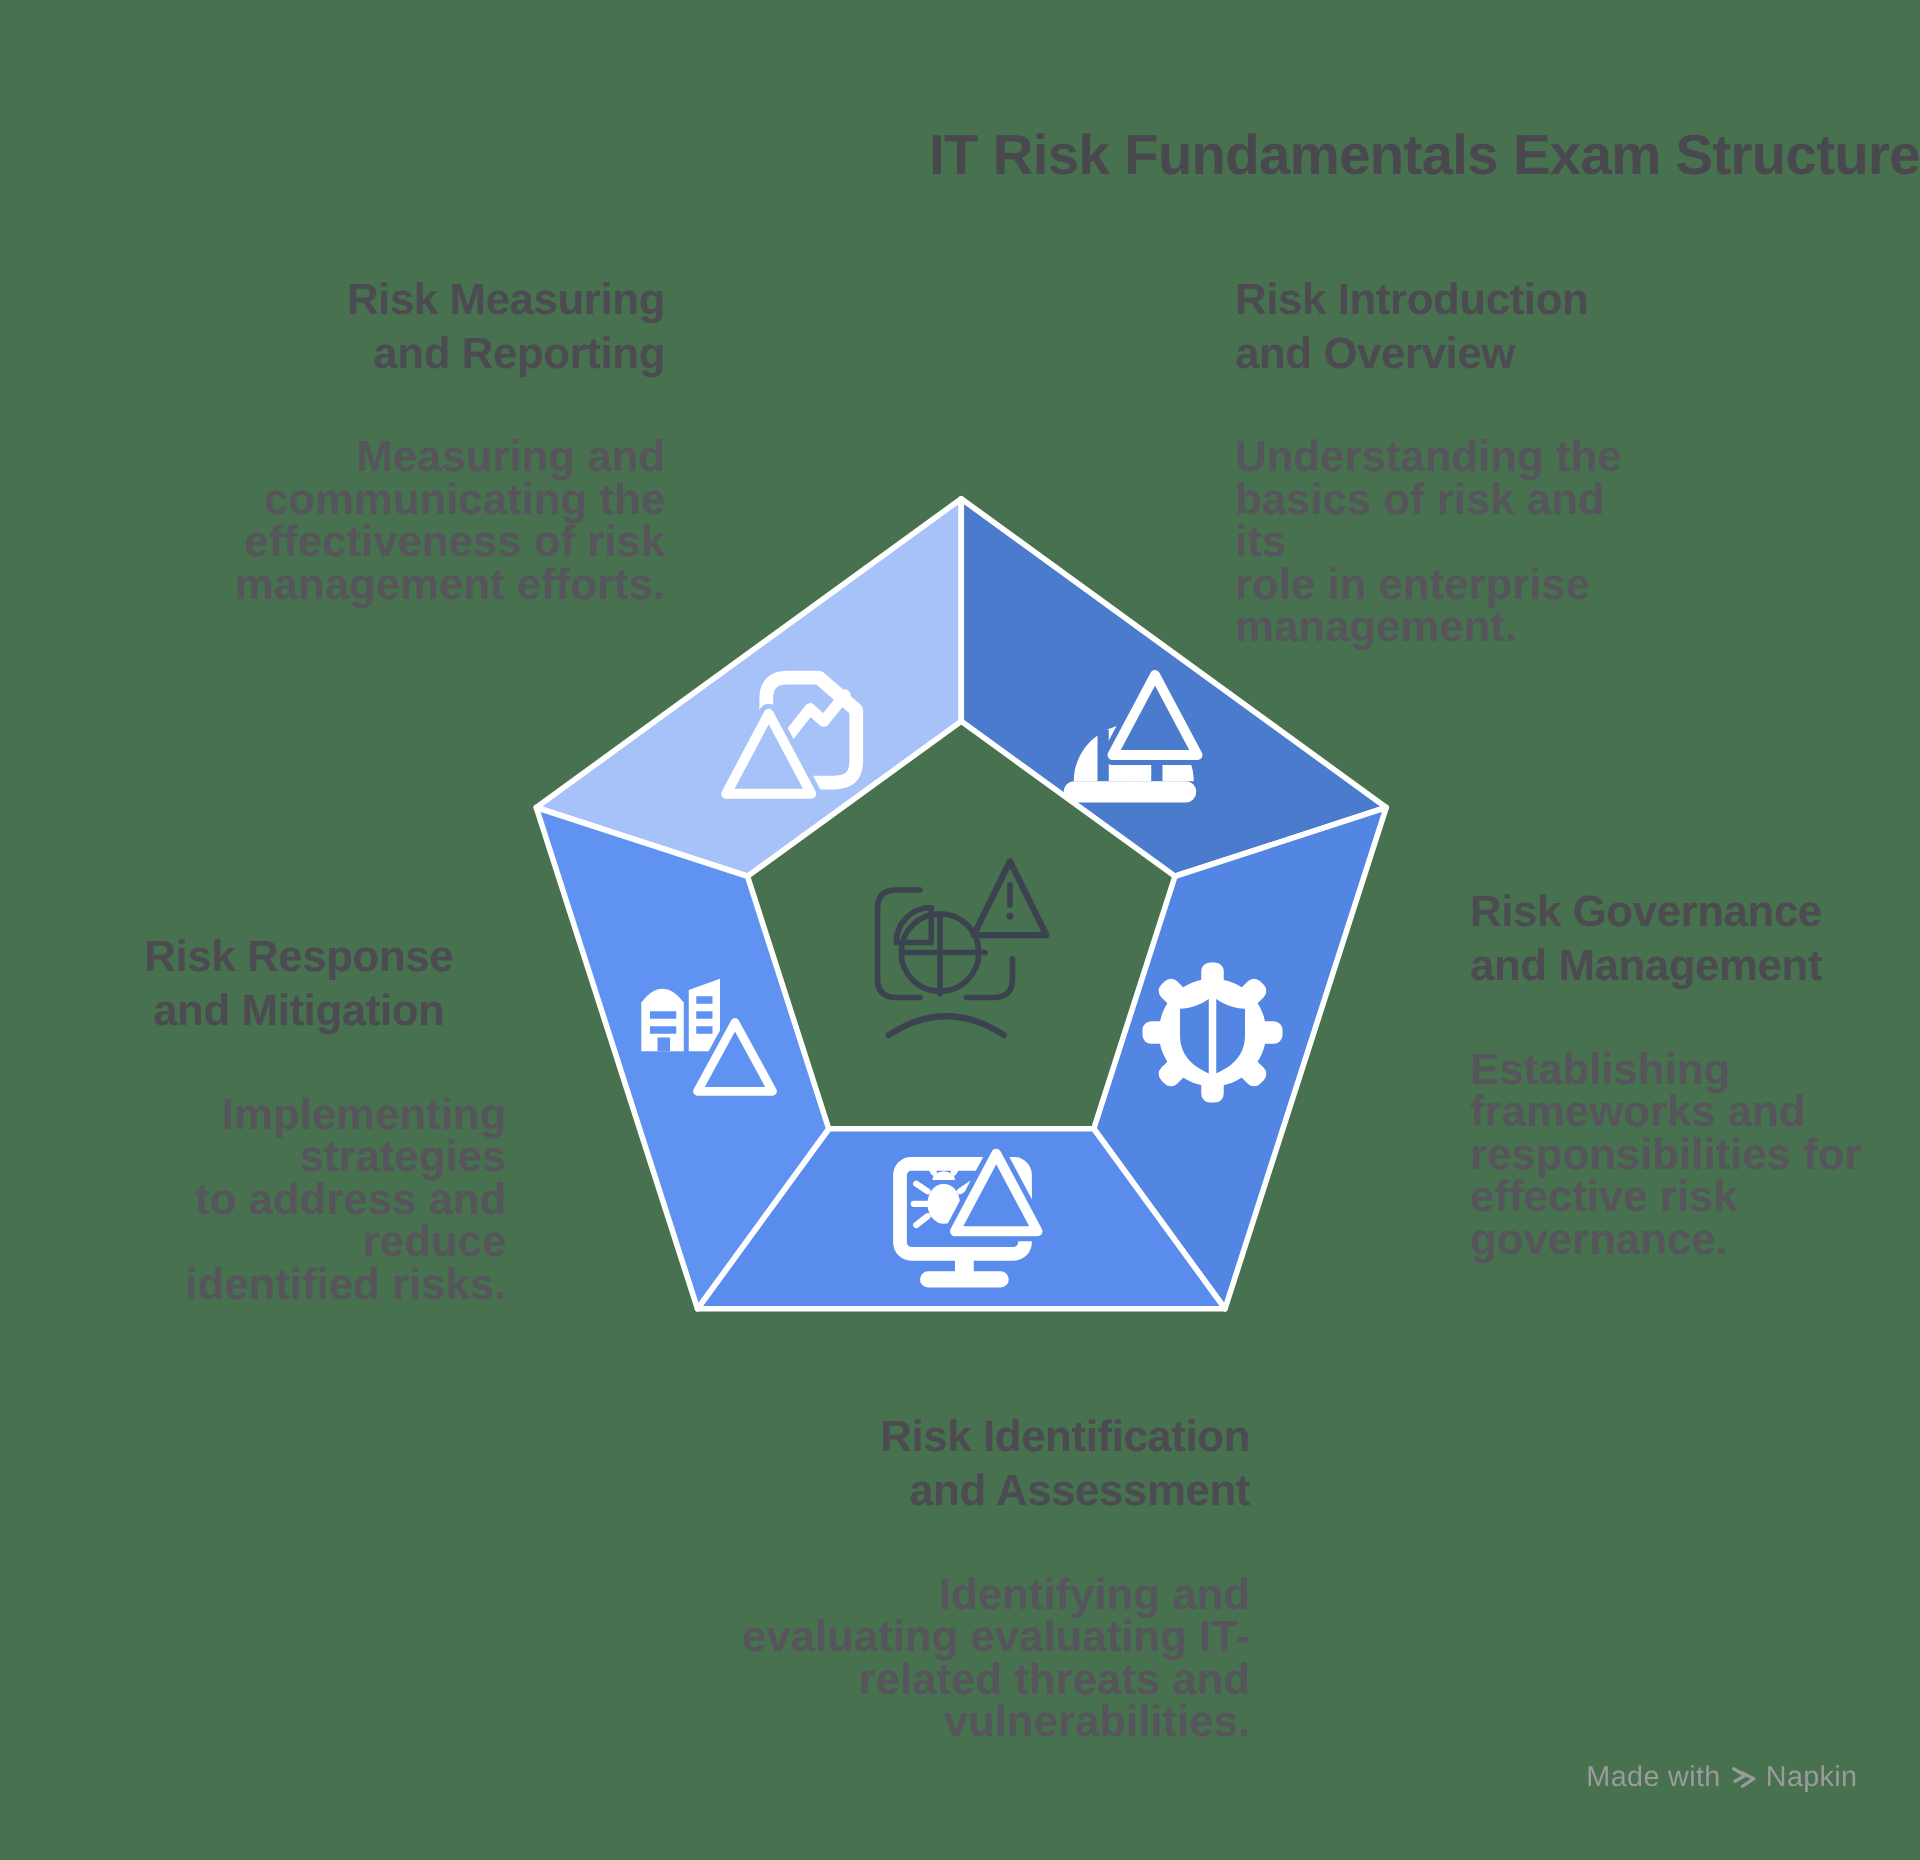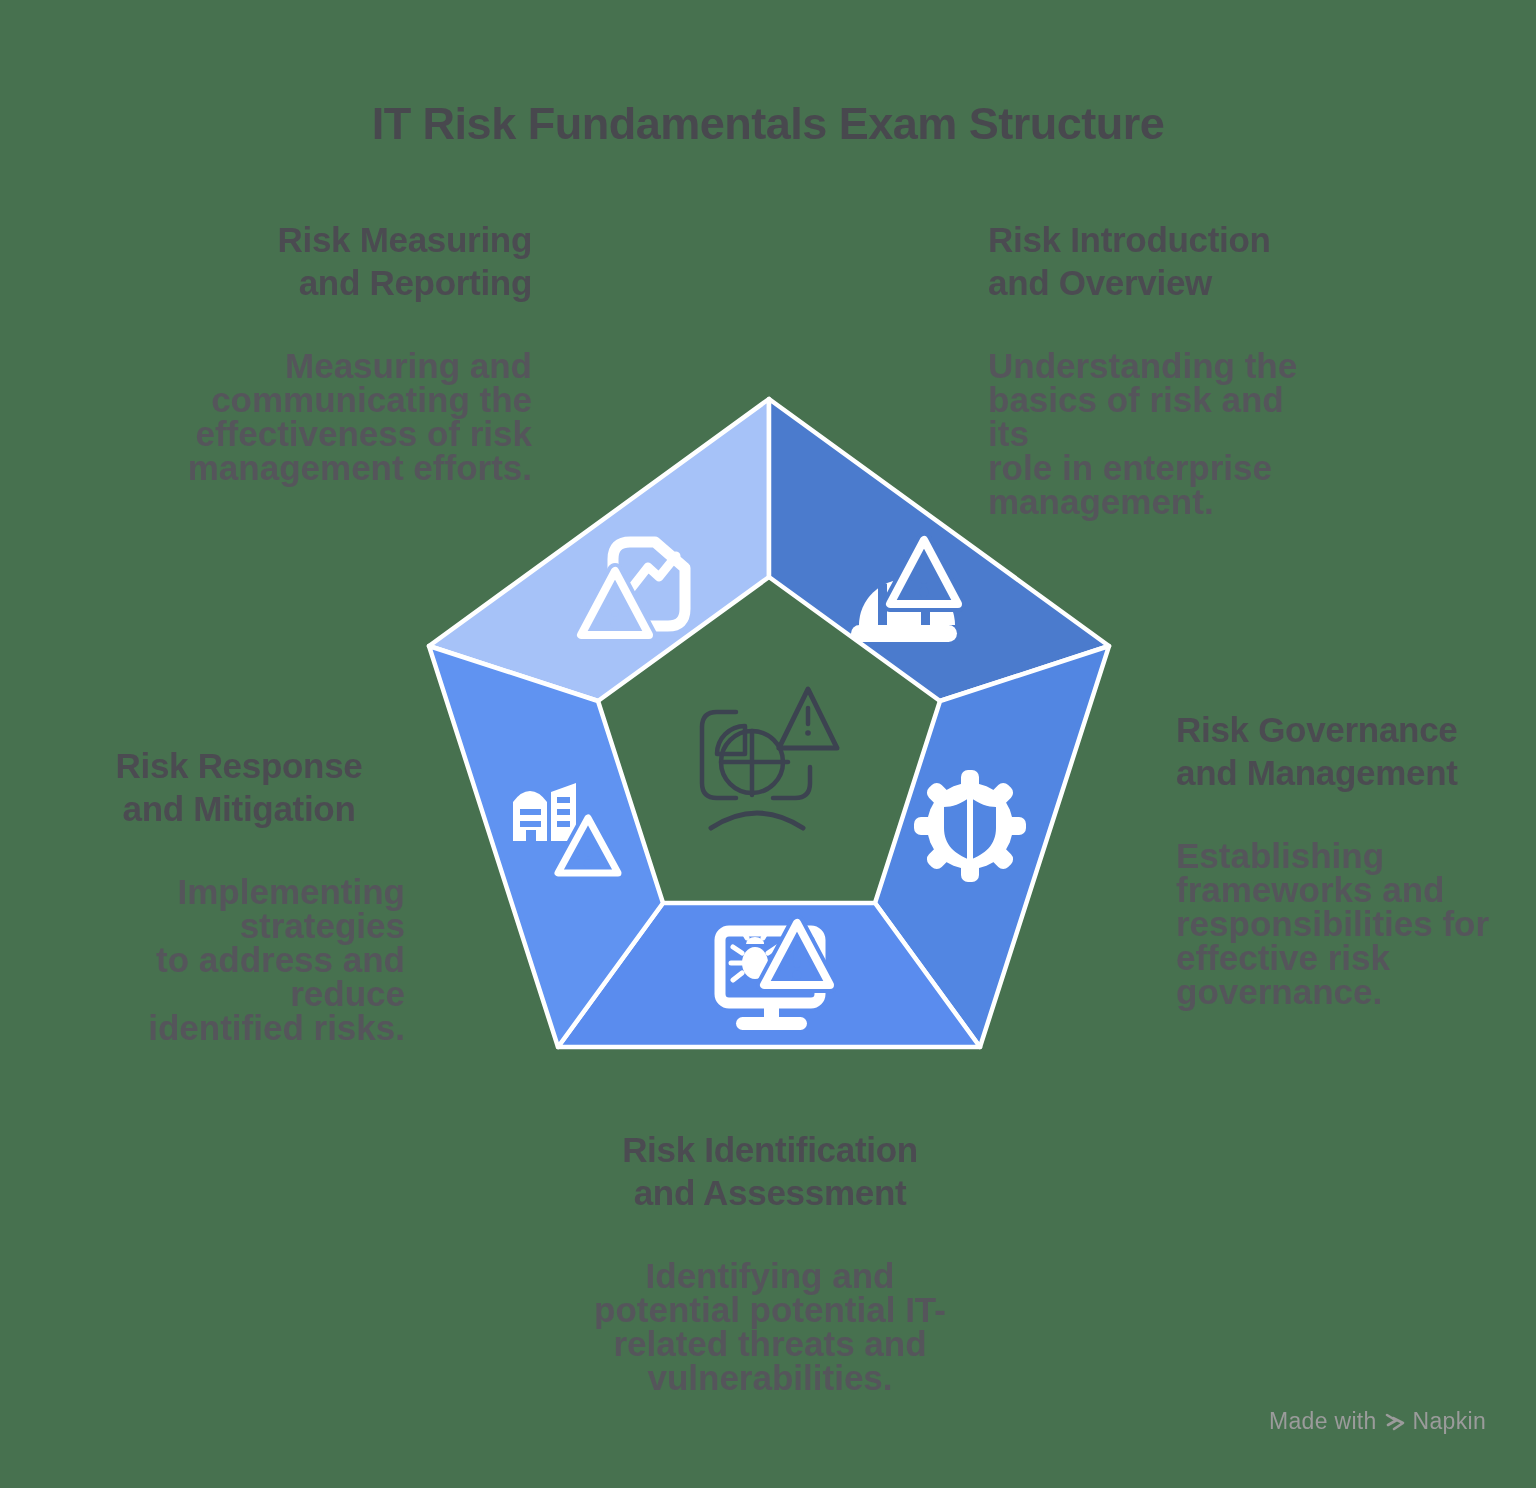--- a/index.html
+++ b/index.html
@@ -9,21 +9,21 @@
     -webkit-font-smoothing: antialiased;
   }
   .canvas{
     position:relative;
     width:1536px;height:1488px;
     overflow:hidden;
     background: var(--c-background, #47714f);
   }
   .title{
     position:absolute; left:0; top:98px; width:1536px;
-    text-align:center;
+    text-align:right;
     font-size:45px; font-weight:700; letter-spacing:-0.5px;
     color: var(--c-title_text, #48484e);
   }
   .block{ position:absolute; }
   .heading{
     font-size:35px; font-weight:700; line-height:43px;
     color: var(--c-heading_text, #4b4b51);
     white-space: pre-line;
     letter-spacing:-0.3px;
   }
@@ -34,21 +34,21 @@
     white-space: pre-line;
   }
   .align-r{ text-align:right; }
   .align-l{ text-align:left; }
   .align-c{ text-align:center; }
   .blk-monitoring   { left:160px;  top:218px;  width:372px; }
   .blk-introduction { left:988px;  top:218px;  width:340px; }
   .blk-governance   { left:1176px; top:708px;  width:350px; }
   .blk-response     { left:73px;   top:744px;  width:332px; }
   .blk-response .heading{ text-align:center; }
-  .blk-identification{ left:540px; top:1128px; width:460px; }
+  .blk-identification{ left:540px; top:1128px; width:460px;text-align:right; }
   svg.diagram{ position:absolute; left:0; top:0; }
 
   
   .seg{ stroke:#ffffff; stroke-width:4.5; stroke-linejoin:round; }
 
   
   .wf{ fill:#ffffff; }
   .ws{ stroke:#ffffff; fill:none; stroke-linecap:round; stroke-linejoin:round; }
 
   
@@ -202,21 +202,21 @@
 and Mitigation</div>
     <div class="desc">Implementing strategies
 to address and reduce
 identified risks.</div>
   </div>
 
   <div class="block blk-identification align-c">
     <div class="heading">Risk Identification
 and Assessment</div>
     <div class="desc">Identifying and
-potential potential IT-
+evaluating evaluating IT-
 related threats and
 vulnerabilities.</div>
   </div>
 
   <div class="watermark">
     <span>Made with</span>
     <svg width="24" height="24" viewBox="0 0 24 24">
       <path d="M4 5 L13 10.5 L5 15" fill="none" stroke="#9b9b9b" stroke-width="2.6" stroke-linecap="round" stroke-linejoin="round"></path>
       <path d="M10 8 L20 13 L11 19" fill="none" stroke="#9b9b9b" stroke-width="2.6" stroke-linecap="round" stroke-linejoin="round"></path>
     </svg>

